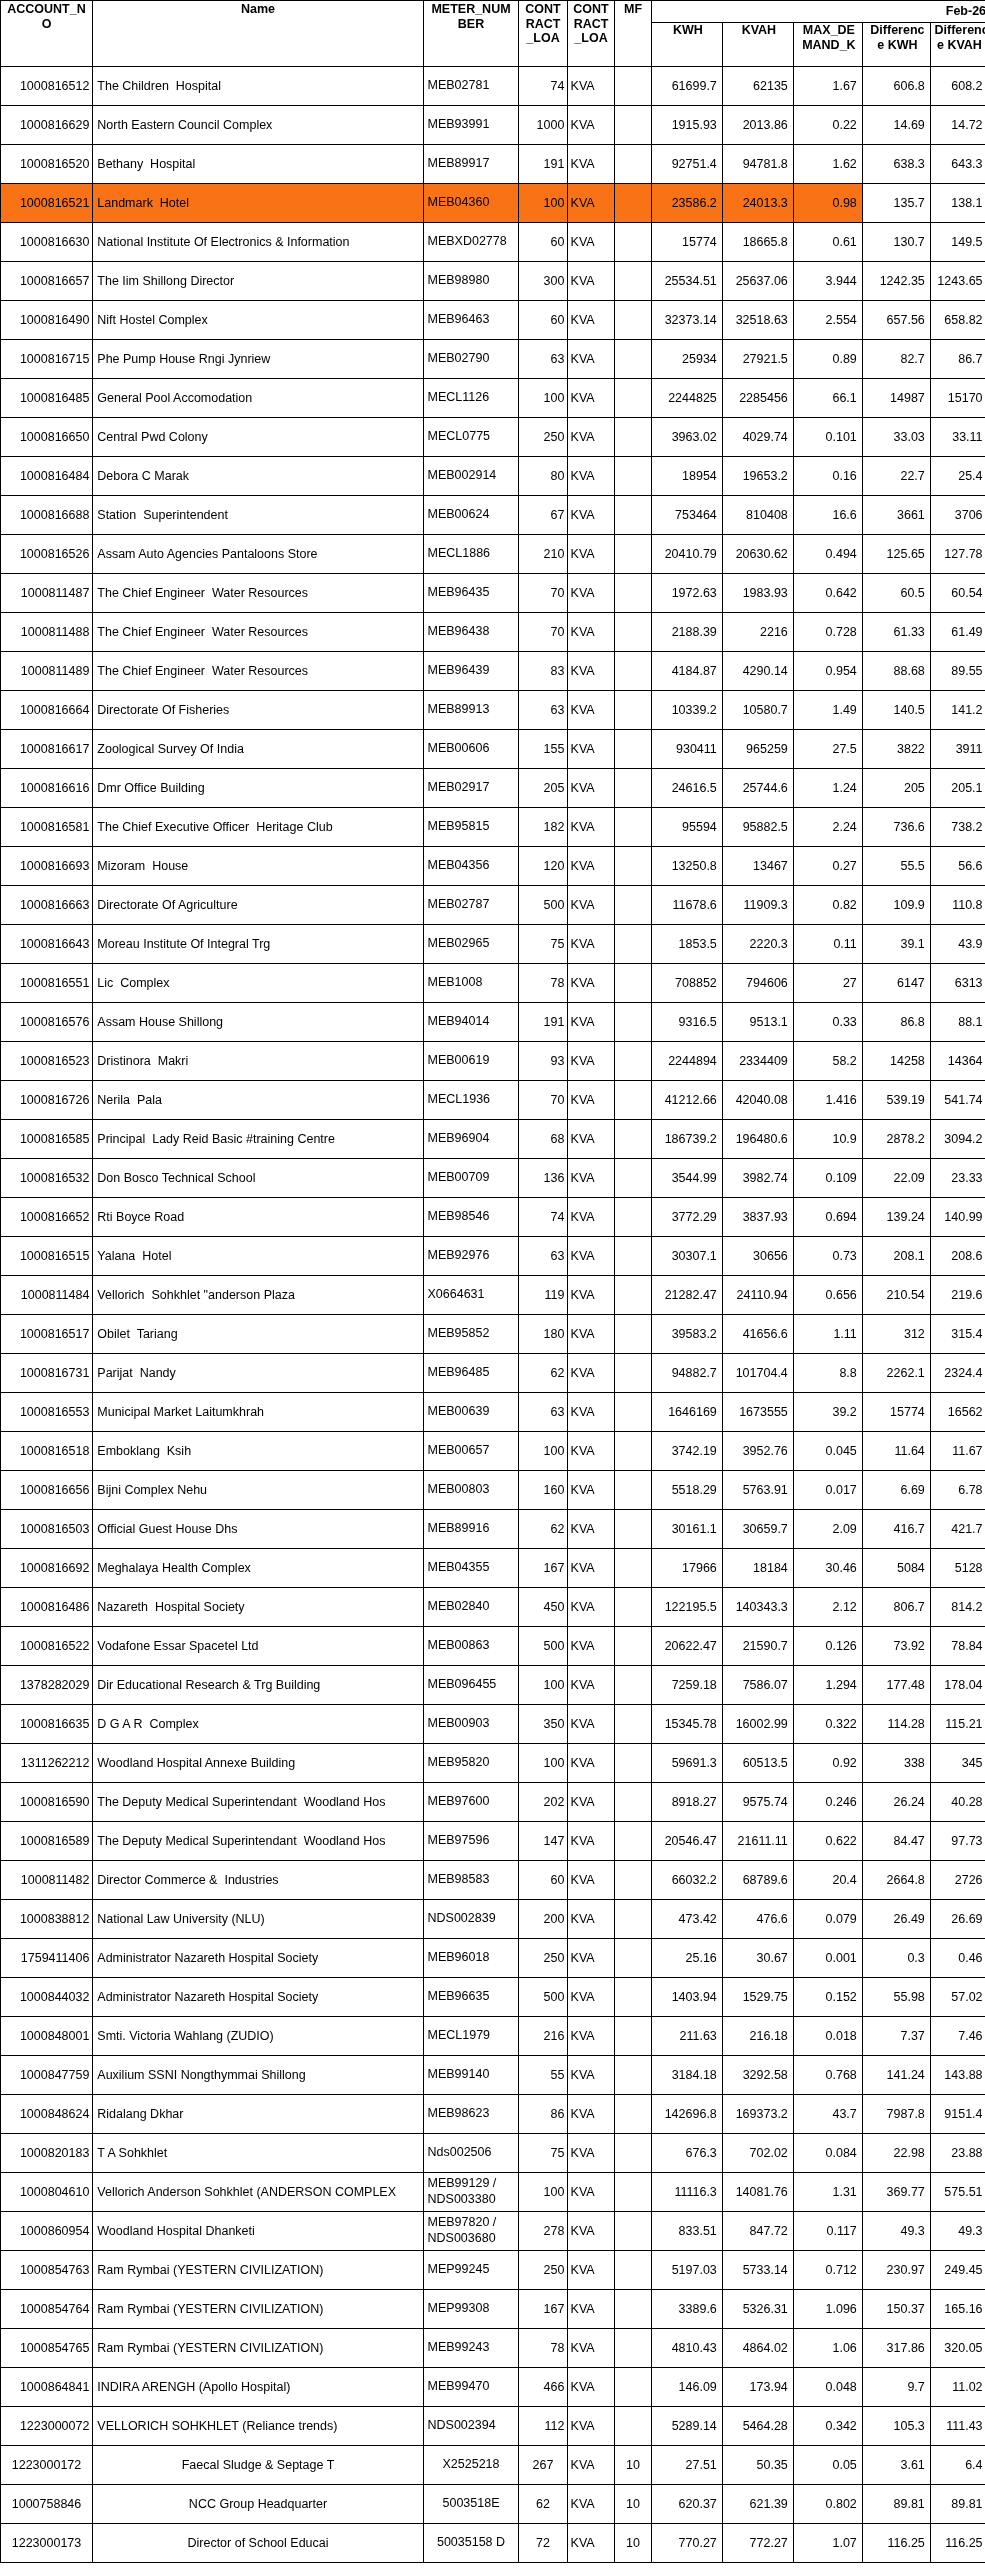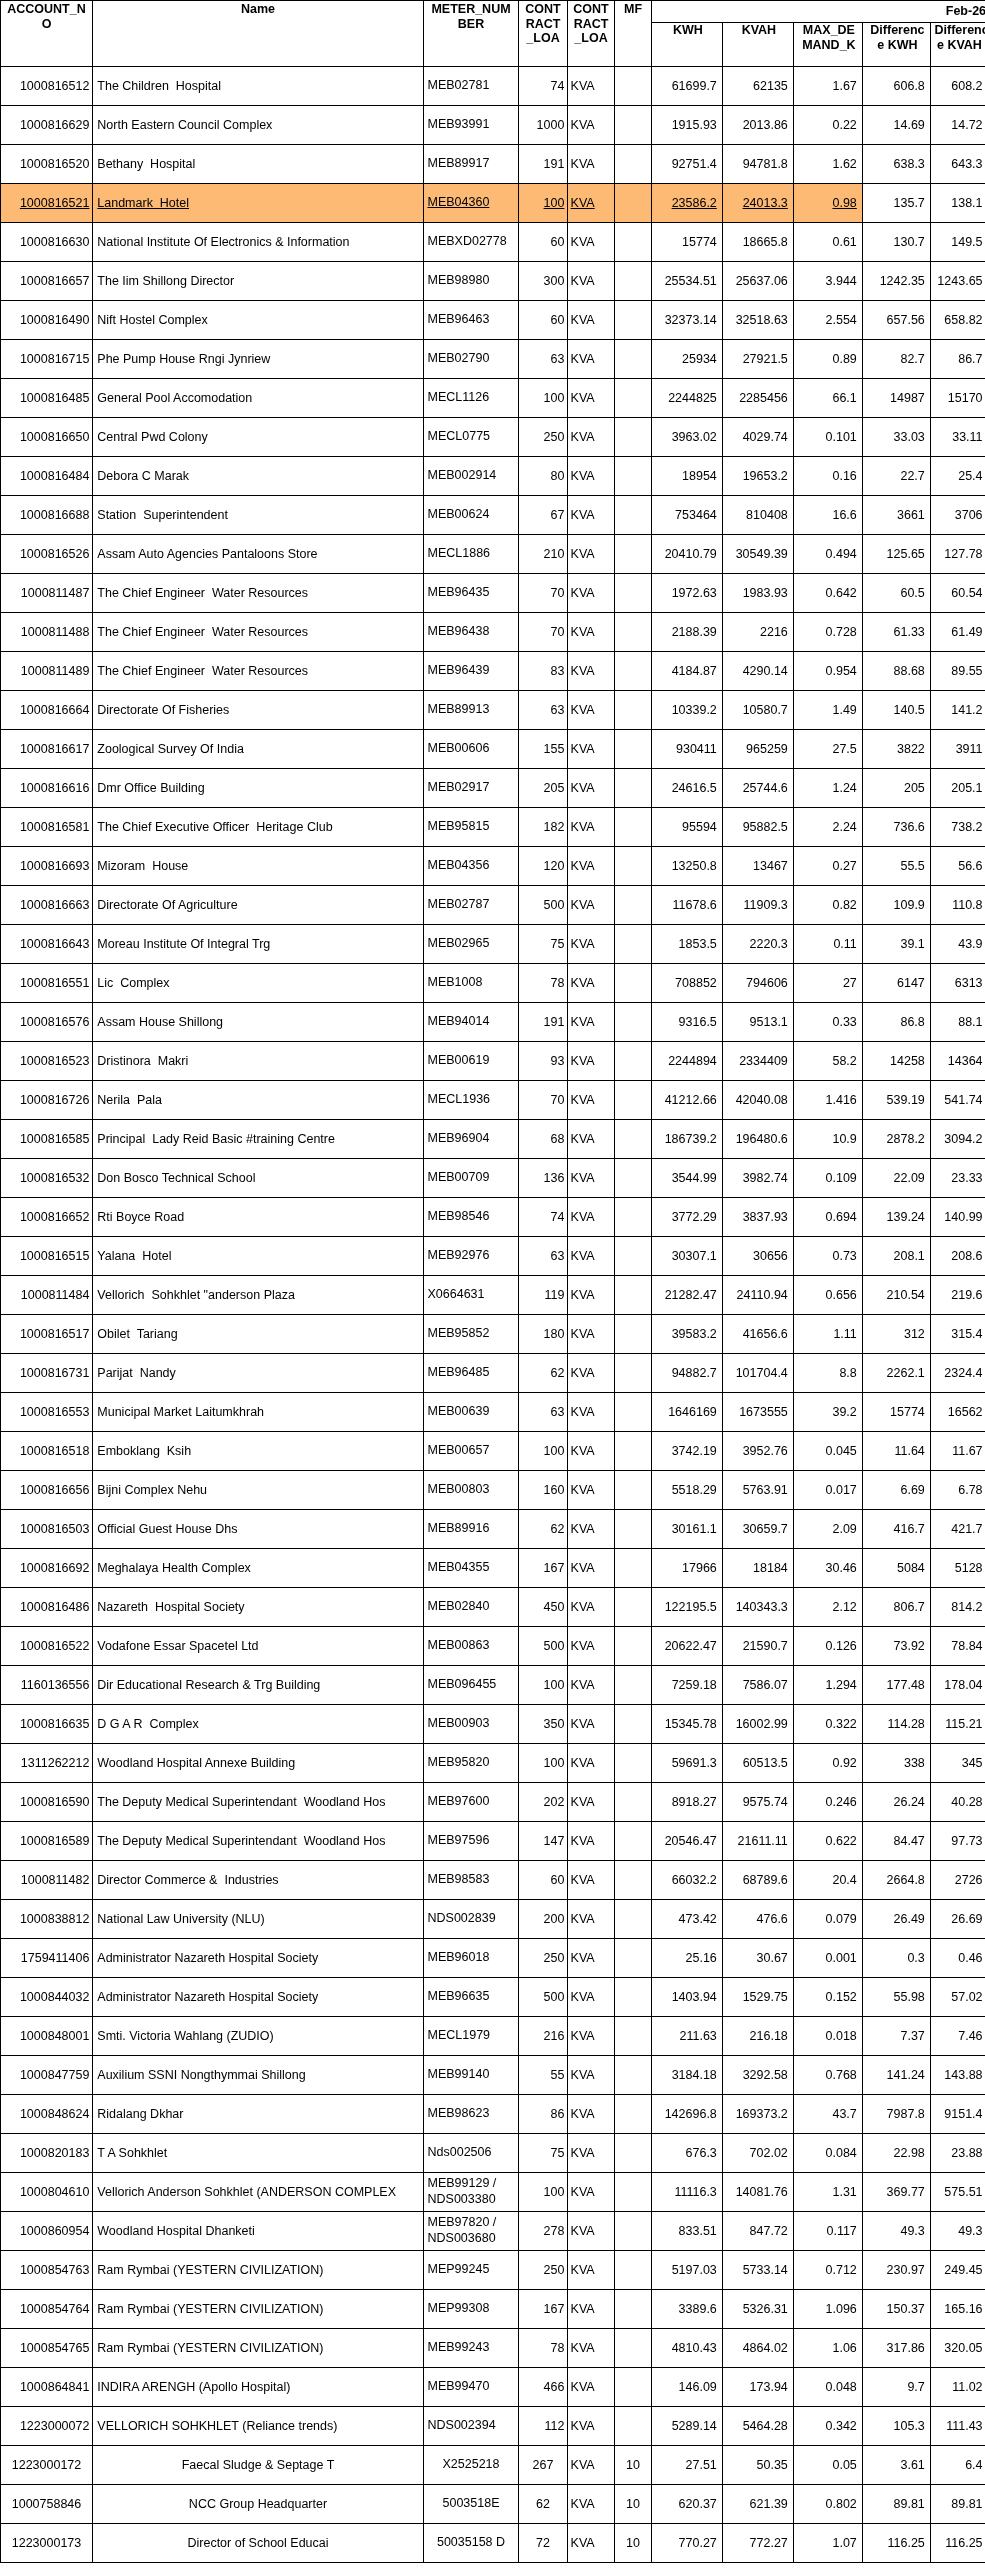--- a/index.html
+++ b/index.html
@@ -46,21 +46,21 @@
   td.load{text-align:right;padding-right:2.6px;}
   td.unit{text-align:left;padding-left:2.6px;}
   td.mf{text-align:center;}
   td.num{text-align:right;padding-right:5.2px;}
   td.numlast{text-align:right;padding-right:3.5px;}
   tr.centered td.account,
   tr.centered td.name,
   tr.centered td.meter,
   tr.centered td.load,
   tr.centered td.mf{text-align:center;padding-left:0;padding-right:0;}
-  td.hl{background:#fdba74;text-decoration:underline;}
+  td.hl{background:#f97316;}
 </style>
 </head>
 <body>
 
 <div class="sheet">
   <table>
     <colgroup>
       <col style="width:92px">
         <col style="width:331px">
         <col style="width:95px">
@@ -258,21 +258,21 @@
           <td class="numlast">3706</td>
         </tr>
         <tr>
           <td class="account">1000816526</td>
           <td class="name">Assam Auto Agencies Pantaloons Store</td>
           <td class="meter">MECL1886</td>
           <td class="load">210</td>
           <td class="unit">KVA</td>
           <td class="mf"></td>
           <td class="num feb-start">20410.79</td>
-          <td class="num">30549.39</td>
+          <td class="num">20630.62</td>
           <td class="num">0.494</td>
           <td class="num">125.65</td>
           <td class="numlast">127.78</td>
         </tr>
         <tr>
           <td class="account">1000811487</td>
           <td class="name">The Chief Engineer  Water Resources</td>
           <td class="meter">MEB96435</td>
           <td class="load">70</td>
           <td class="unit">KVA</td>
@@ -628,21 +628,21 @@
           <td class="load">500</td>
           <td class="unit">KVA</td>
           <td class="mf"></td>
           <td class="num feb-start">20622.47</td>
           <td class="num">21590.7</td>
           <td class="num">0.126</td>
           <td class="num">73.92</td>
           <td class="numlast">78.84</td>
         </tr>
         <tr>
-          <td class="account">1160136556</td>
+          <td class="account">1378282029</td>
           <td class="name">Dir Educational Research &amp; Trg Building</td>
           <td class="meter">MEB096455</td>
           <td class="load">100</td>
           <td class="unit">KVA</td>
           <td class="mf"></td>
           <td class="num feb-start">7259.18</td>
           <td class="num">7586.07</td>
           <td class="num">1.294</td>
           <td class="num">177.48</td>
           <td class="numlast">178.04</td>

